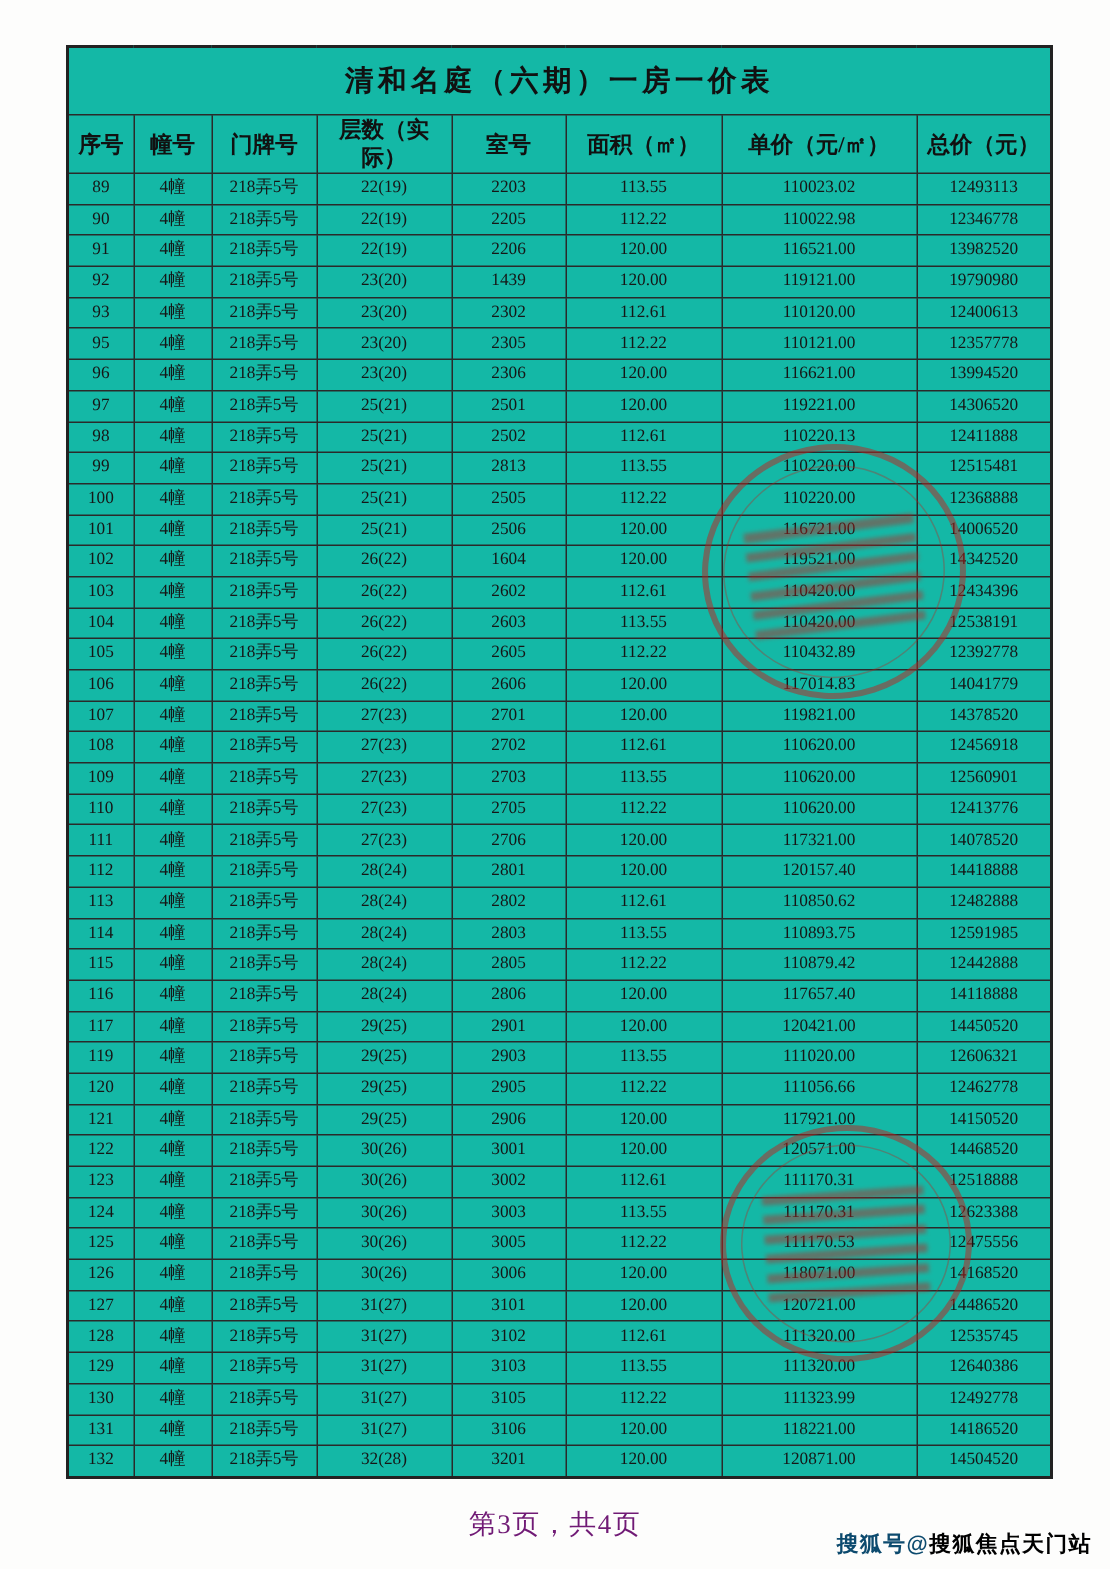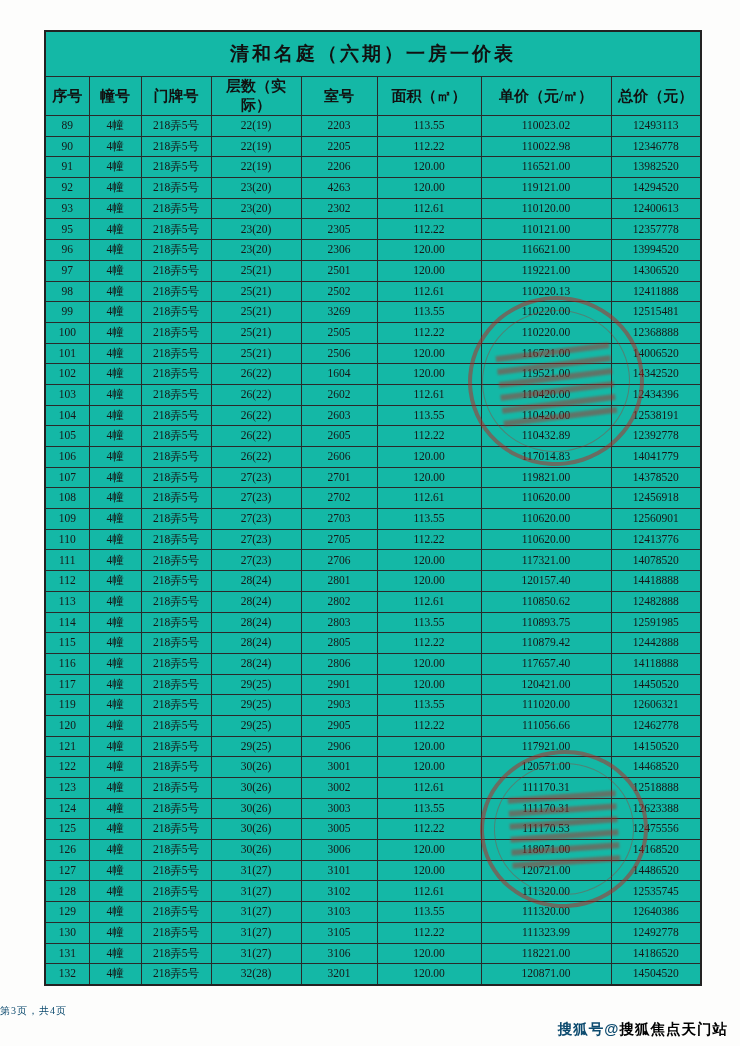--- a/index.html
+++ b/index.html
@@ -83,22 +83,23 @@
       rgba(190,34,30,.45) 0 6px,
       rgba(190,34,30,0) 6px 13px);
     filter:blur(1.3px);
   }
   .seal-1{left:468px;top:296px;width:168px;height:162px;transform:rotate(-7deg);}
   .seal-2{left:480px;top:750px;width:160px;height:150px;transform:rotate(-4deg);}
 
   .footer{
     position:absolute;
     left:0;right:0;top:1004px;
-    font-size:10px;
-    color:#0c4a6e;
+    text-align:center;
+    font-size:18px;
+    color:#701a75;
     letter-spacing:1px;
   }
   .watermark{
     position:absolute;
     right:12px;top:1020px;
     font-size:14.5px;
     font-weight:bold;
     font-family:"Liberation Sans","DejaVu Sans",sans-serif;
     letter-spacing:1px;
     white-space:nowrap;
@@ -166,24 +167,24 @@
           <td>2206</td>
           <td>120.00</td>
           <td>116521.00</td>
           <td>13982520</td>
         </tr>
         <tr>
           <td>92</td>
           <td>4幢</td>
           <td>218弄5号</td>
           <td>23(20)</td>
-          <td>4263</td>
+          <td>1439</td>
           <td>120.00</td>
           <td>119121.00</td>
-          <td>14294520</td>
+          <td>19790980</td>
         </tr>
         <tr>
           <td>93</td>
           <td>4幢</td>
           <td>218弄5号</td>
           <td>23(20)</td>
           <td>2302</td>
           <td>112.61</td>
           <td>110120.00</td>
           <td>12400613</td>
@@ -226,21 +227,21 @@
           <td>2502</td>
           <td>112.61</td>
           <td>110220.13</td>
           <td>12411888</td>
         </tr>
         <tr>
           <td>99</td>
           <td>4幢</td>
           <td>218弄5号</td>
           <td>25(21)</td>
-          <td>3269</td>
+          <td>2813</td>
           <td>113.55</td>
           <td>110220.00</td>
           <td>12515481</td>
         </tr>
         <tr>
           <td>100</td>
           <td>4幢</td>
           <td>218弄5号</td>
           <td>25(21)</td>
           <td>2505</td>

